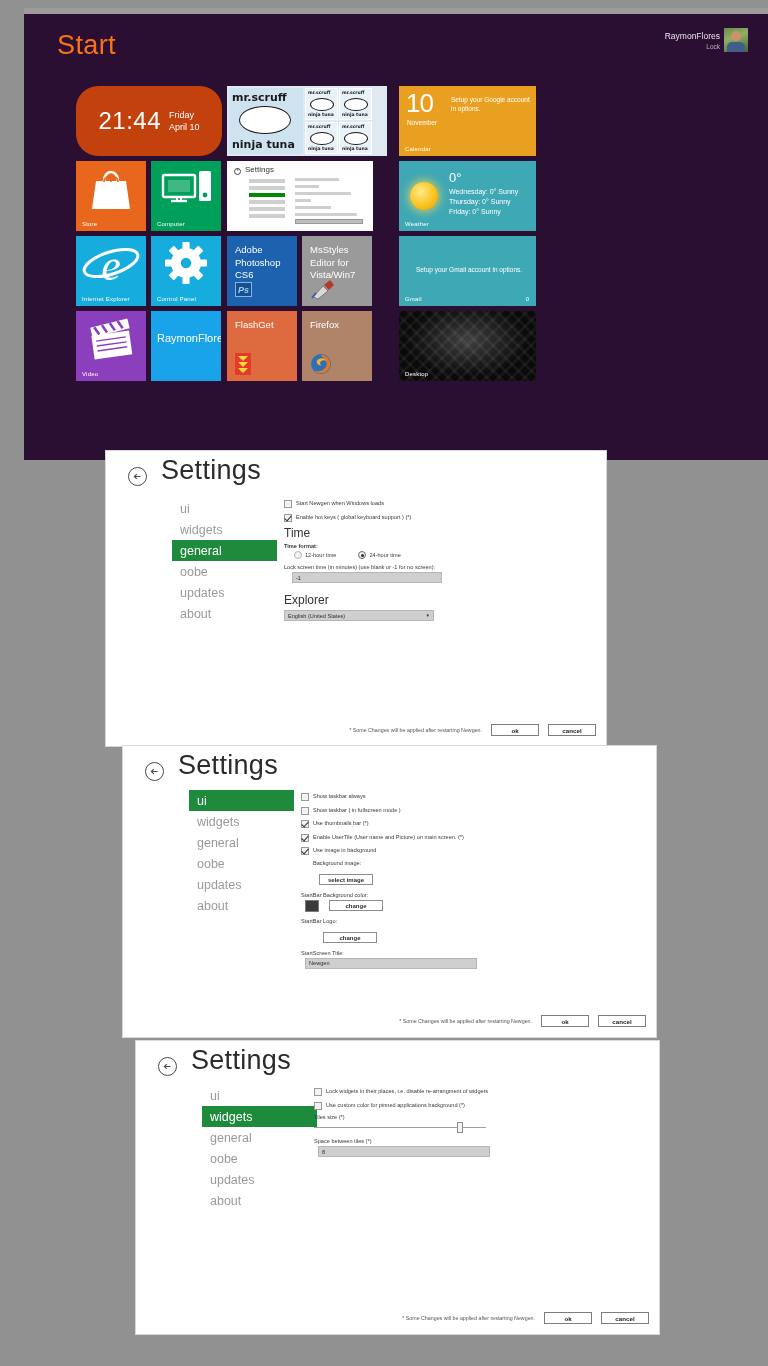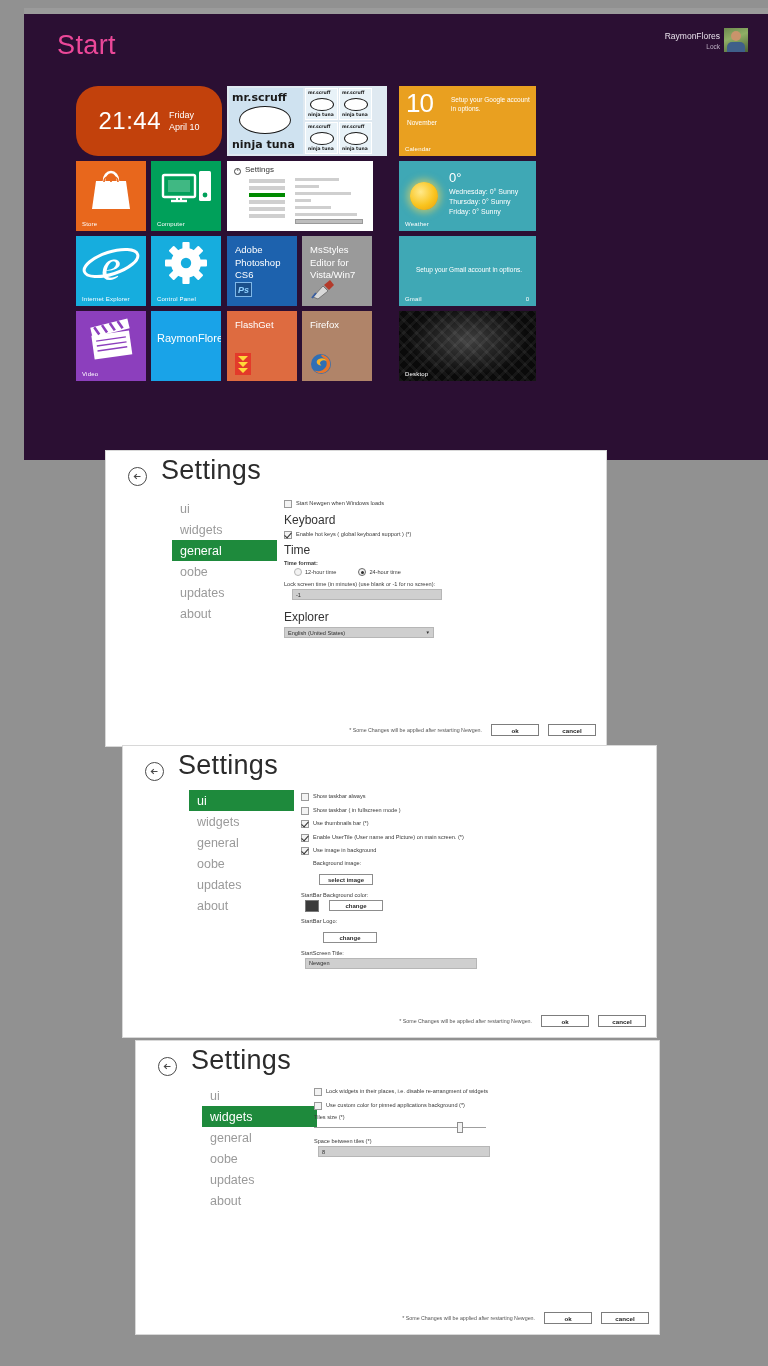--- a/index.html
+++ b/index.html
@@ -17,21 +17,21 @@
     width: 744px; height: 452px;
     background: #2b0f33;
     overflow: hidden;
   }
   .start-topbar {
     position: absolute; left: 0; top: 0; width: 100%; height: 6px;
     background: #9b9b9b;
   }
   .start-title {
     position: absolute; left: 33px; top: 22px;
-    font-size: 27px; font-weight: 300; color: #ec4899;
+    font-size: 27px; font-weight: 300; color: #f97316;
     letter-spacing: 0.4px;
   }
   .user-block {
     position: absolute; right: 20px; top: 20px;
     display: flex; align-items: flex-start; gap: 4px;
   }
   .user-texts { text-align: right; padding-top: 2px; }
   .user-name { font-size: 8.5px; color: #e9e2ec; line-height: 12px; }
   .user-lock { font-size: 6.5px; color: #bfb2c6; line-height: 10px; }
   .user-pic {
@@ -453,21 +453,20 @@
       <div class="nav-item">updates</div>
       <div class="nav-item">about</div>
     </div>
 
     <div class="pane" style="left:178px; top:48px; width:300px;">
       <div class="chk-row">
         <span class="chk"></span>
         <span class="chk-lbl">Start Newgen when Windows loads</span>
       </div>
 
-      <div class="sec-h">Keyboard</div>
       <div class="chk-row">
         <span class="chk on"></span>
         <span class="chk-lbl">Enable hot keys ( global keyboard support ) (*)</span>
       </div>
 
       <div class="sec-h">Time</div>
       <div class="sm-lbl">Time format:</div>
       <div class="radio-row">
         <span class="radio-item">
           <span class="rdo"></span>

